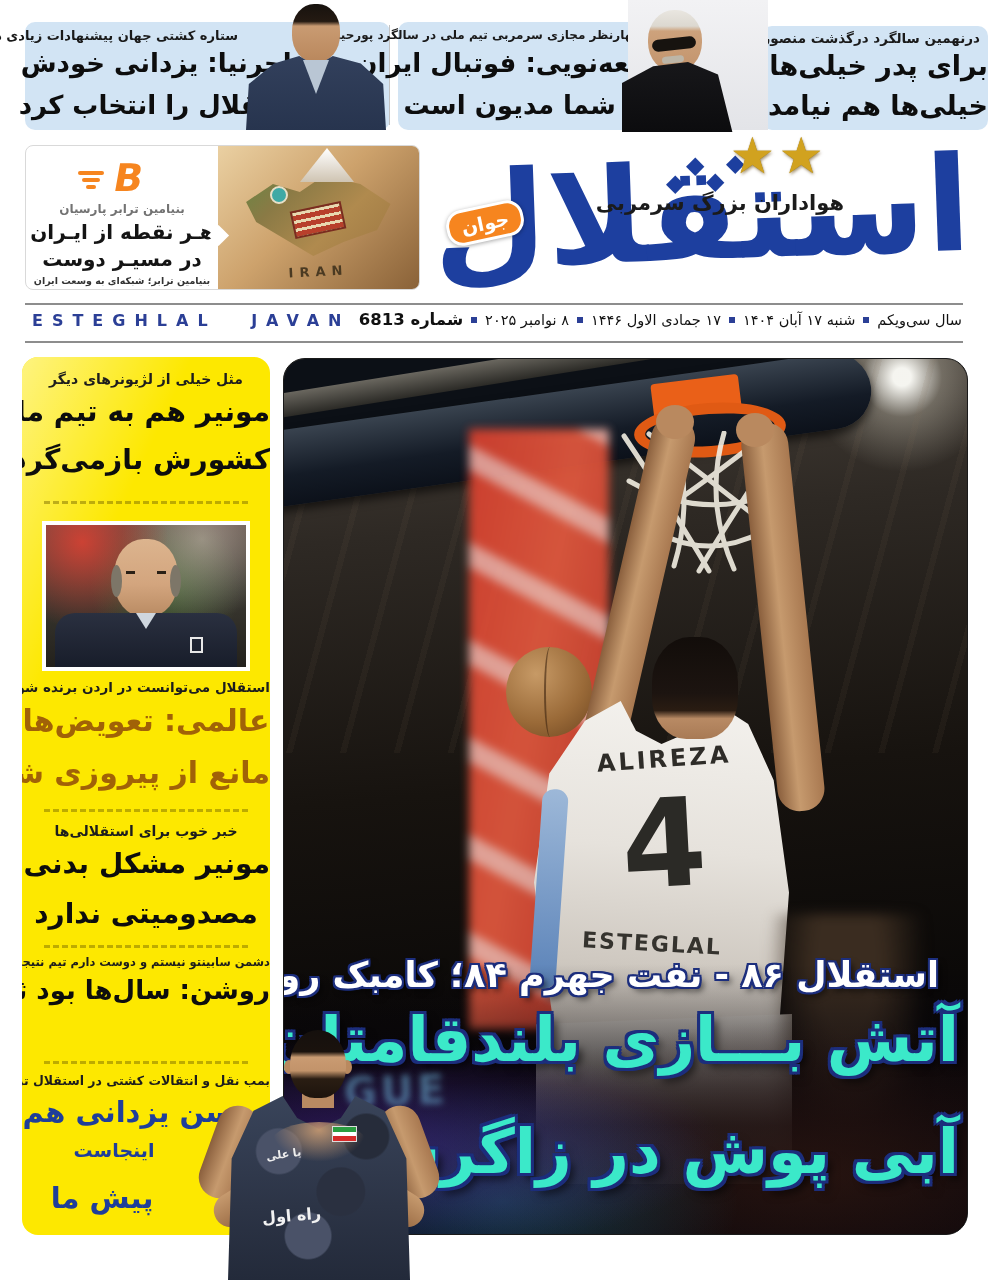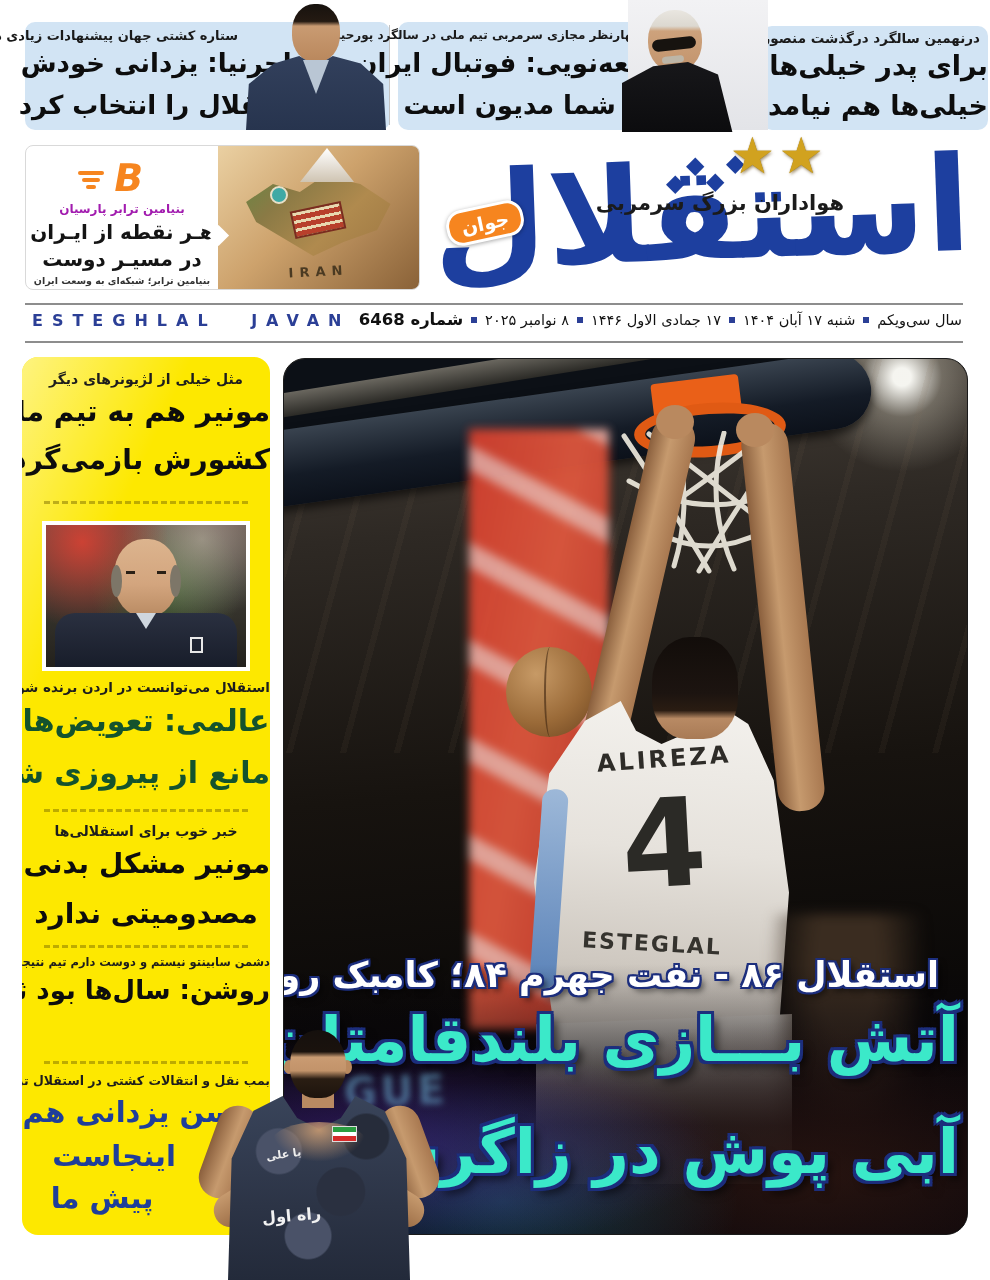--- a/index.html
+++ b/index.html
@@ -41,21 +41,21 @@
   .pm-coat{position:absolute;left:-6px;top:62px;width:120px;height:70px;background:linear-gradient(180deg,#17171a,#0c0c0e);
     clip-path:polygon(0% 100%,0% 30%,26% 6%,55% 0%,80% 18%,92% 100%)}
 
   
   .ad-box{left:25px;top:145px;width:395px;height:145px;border:1px solid #d9d9d9;border-radius:8px;background:#fff;overflow:hidden;z-index:2}
   .ad-logo{position:absolute;left:52px;top:14px;width:90px;height:40px}
   .ad-lines{position:absolute;left:0;top:8px}
   .ad-lines i{display:block;background:#f6851f;height:4px;border-radius:2px;margin:3px 0}
   .ad-lines i:nth-child(1){width:26px}.ad-lines i:nth-child(2){width:18px;margin-left:4px}.ad-lines i:nth-child(3){width:10px;margin-left:8px}
   .ad-b{position:absolute;left:36px;top:-4px;font-size:38px;font-weight:bold;color:#f6851f;transform:skewX(-10deg)}
-  .ad-brand{position:absolute;left:0;top:56px;width:192px;text-align:center;font-size:12px;font-weight:bold;color:#a21caf;direction:rtl}
+  .ad-brand{position:absolute;left:0;top:56px;width:192px;text-align:center;font-size:12px;font-weight:bold;color:#737373;direction:rtl}
   .ad-l{position:absolute;left:0;width:192px;text-align:center;font-weight:bold;color:#141414;direction:rtl;font-size:20px;white-space:nowrap}
   .ad-l1{top:74px}.ad-l2{top:101px}
   .ad-tag{position:absolute;left:0;top:129px;width:192px;text-align:center;font-size:9.5px;font-weight:bold;color:#333;direction:rtl}
   .ad-photo{position:absolute;left:192px;top:0;right:0;bottom:0;background:linear-gradient(135deg,#e7c globalization 0,#fff 0);
     background:linear-gradient(135deg,#ead0a2 0%,#cda26c 45%,#8a6238 100%)}
   .ad-arrow{position:absolute;left:185px;top:82px;width:15px;height:15px;background:#fff;transform:rotate(45deg);z-index:3}
   .iran-blob{position:absolute;left:18px;top:18px;width:168px;height:100px;
     background:linear-gradient(135deg,#5f8a44 0%,#8a7a45 30%,#b08a4e 60%,#9a7340 100%);
     clip-path:polygon(6% 38%,22% 20%,38% 28%,52% 12%,74% 20%,92% 40%,84% 66%,64% 78%,46% 92%,28% 74%,12% 58%)}
   .iran-mountain{position:absolute;left:82px;top:2px;width:54px;height:34px;background:linear-gradient(180deg,#fff,#cfc4b2);
@@ -81,21 +81,21 @@
   .pdate{position:absolute;right:28px;top:310px;direction:rtl;display:flex;align-items:center;font-size:14.5px;color:#111}
   .pdate .sq{width:6px;height:6px;background:#2b3f96;margin:0 8px;display:inline-block}
   .pdate .issue{font-weight:bold;font-size:16.5px}
 
   
   .sidebar{left:22px;top:357px;width:248px;height:878px;background:#fde800;border-radius:16px;z-index:1;overflow:hidden}
   .sidebar::before{content:"";position:absolute;inset:0;border-radius:inherit;
     background:linear-gradient(115deg,rgba(255,255,255,.5) 0%,rgba(255,255,255,0) 26%)}
   .sk{position:absolute;left:0;width:100%;text-align:center;font-weight:bold;color:#1d1d1d;direction:rtl;font-size:14px;white-space:nowrap}
   .sl{position:absolute;left:0;width:100%;text-align:center;font-weight:bold;color:#0d0d0d;direction:rtl;font-size:28px;white-space:nowrap}
-  .sl.blue{color:#14532d}
+  .sl.blue{color:#a16207}
   .sl.navy{color:#1f3e9a}
   .sdash{position:absolute;left:22px;width:204px;border-top:3px dashed rgba(125,110,0,.5)}
   .coach-photo{position:absolute;left:20px;top:164px;width:208px;height:150px;border:4px solid #fff;overflow:hidden;
     background:radial-gradient(circle at 18% 12%,rgba(225,65,50,.85),transparent 42%),
                radial-gradient(circle at 78% 10%,rgba(210,200,185,.55),transparent 40%),
                radial-gradient(circle at 60% 42%,rgba(95,145,70,.5),transparent 52%),
                linear-gradient(180deg,#5a4a44 0%,#3c3a32 45%,#23211c 100%)}
   .coach-head{position:absolute;left:50%;top:14px;transform:translateX(-50%);width:64px;height:78px;border-radius:46%;
     background:linear-gradient(180deg,#dcb48e 0%,#d3a57e 58%,#b88a62 100%)}
   .coach-head::before,.coach-head::after{content:"";position:absolute;top:26px;width:11px;height:32px;background:#7d7668;border-radius:50%}
@@ -191,21 +191,21 @@
   .s1k{top:14px}.s1l1{top:38px}.s1l2{top:86px}
   .dash1{top:144px}
   .s2k{top:322px;font-size:13.5px}.s2l1{top:346px;font-size:30px}.s2l2{top:398px;font-size:30px}
   .dash2{top:452px}
   .s3k{top:466px}.s3l1{top:490px}.s3l2{top:540px}
   .dash3{top:588px}
   .s4k{top:598px;font-size:11.5px}.s4l1{top:618px;font-size:26px}.s4l2{top:662px;font-size:26px}
   .dash4{top:704px}
   .s5k{top:716px;font-size:12.5px}
   .s5l1{top:738px;width:228px;left:6px;font-size:29px}
-  .s5l2{top:782px;width:172px;left:6px;font-size:29px}
+  .s5l2{top:782px;width:172px;left:6px;font-size:19px}
   .s5l3{top:824px;width:148px;left:6px;font-size:29px}
 </style>
 </head>
 <body>
 
 <div class="page">
 
   <div class="tstory story-left">
     <div class="tkicker">ستاره کشتی جهان پیشنهادات زیادی داشت</div>
     <div class="tline l1">تاجرنیا: یزدانی خودش</div>
@@ -277,21 +277,21 @@
   <div class="latin-title">ESTEGHLAL JAVAN</div>
   <div class="pdate">
     <span>سال سی‌ویکم</span>
     <span class="sq"></span>
     <span>شنبه ۱۷ آبان ۱۴۰۴</span>
     <span class="sq"></span>
     <span>۱۷ جمادی الاول ۱۴۴۶</span>
     <span class="sq"></span>
     <span>۸ نوامبر ۲۰۲۵</span>
     <span class="sq"></span>
-    <span class="issue">شماره 6468</span>
+    <span class="issue">شماره 6813</span>
   </div>
   <div class="rule rule2"></div>
 
   <div class="abs sidebar">
     <div class="sk s1k">مثل خیلی از لژیونرهای دیگر</div>
     <div class="sl s1l1">مونیر هم به تیم ملی</div>
     <div class="sl s1l2">کشورش بازمی‌گردد؟</div>
     <div class="sdash dash1"></div>
 
     <div class="coach-photo">

